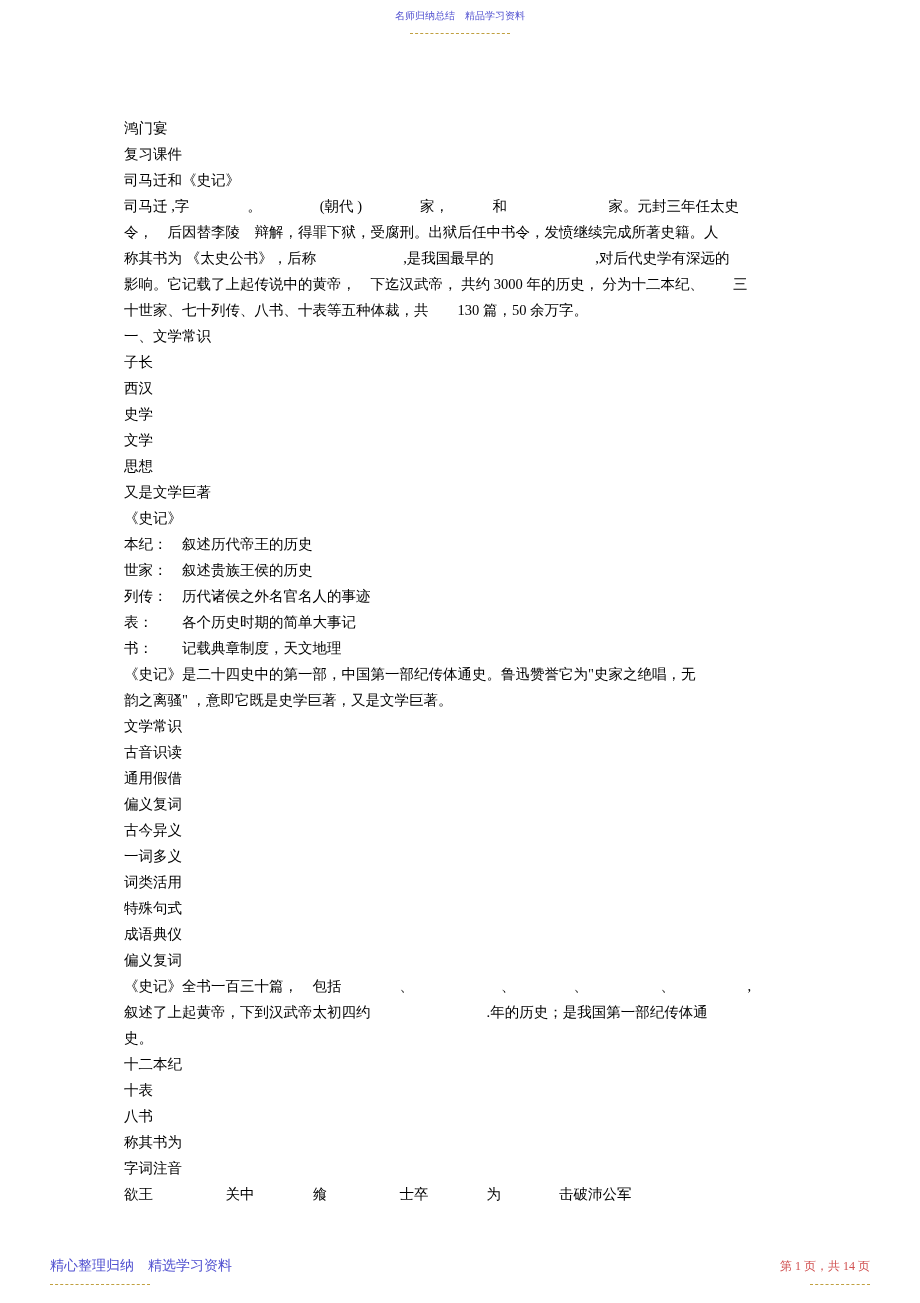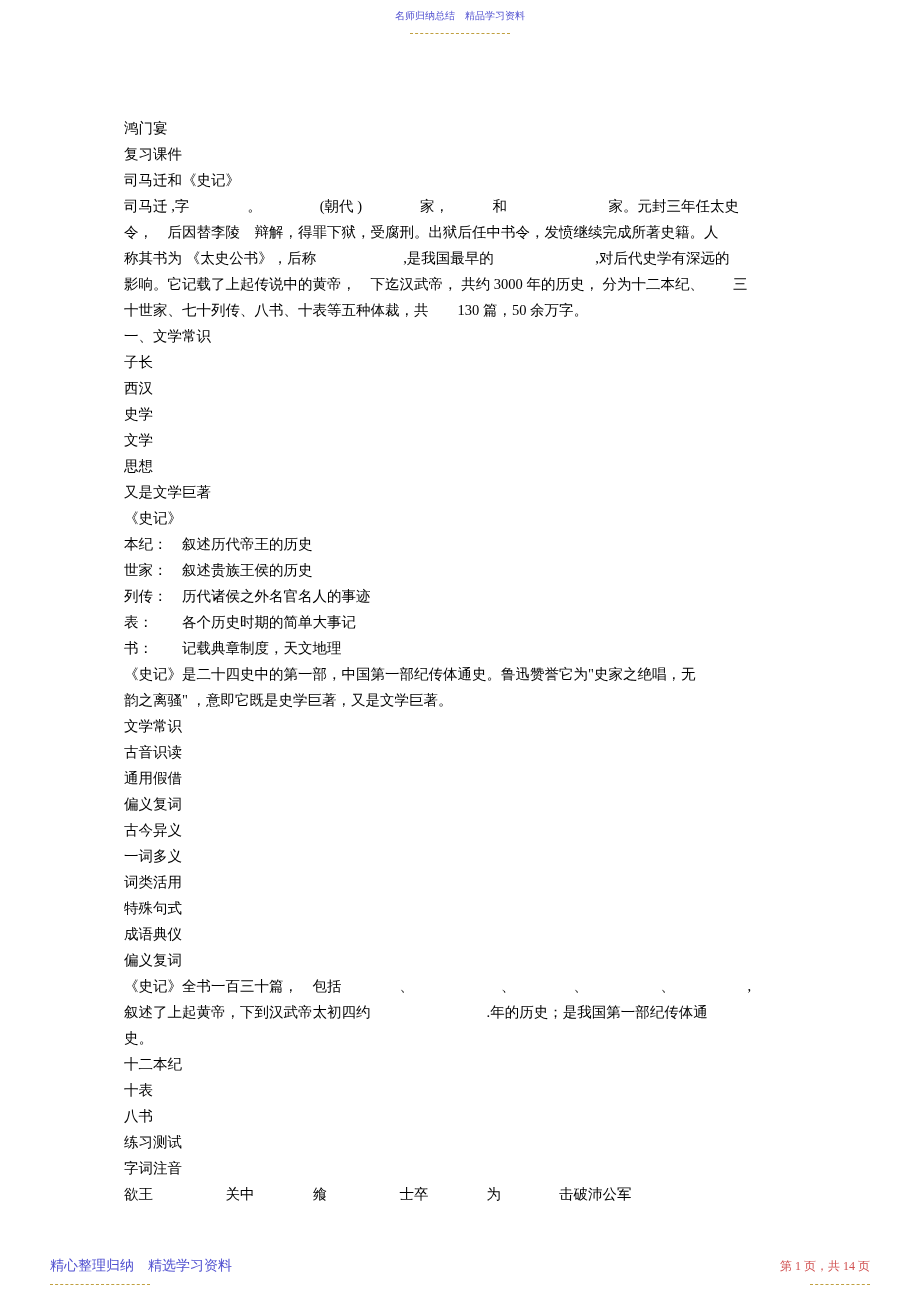--- a/index.html
+++ b/index.html
@@ -111,21 +111,21 @@
   <p>词类活用</p>
   <p>特殊句式</p>
   <p>成语典仪</p>
   <p>偏义复词</p>
   <p>《史记》全书一百三十篇，　包括　　　　、　　　　　　、　　　　、　　　　　、　　　　　,</p>
   <p>叙述了上起黄帝，下到汉武帝太初四约　　　　　　　　.年的历史；是我国第一部纪传体通</p>
   <p>史。</p>
   <p>十二本纪</p>
   <p>十表</p>
   <p>八书</p>
-  <p>练习测试</p>
+  <p>称其书为</p>
   <p>字词注音</p>
   <p>欲王　　　　　关中　　　　飨　　　　　士卒　　　　为　　　　击破沛公军</p>
 </div>
 
 <div class="footer-left">精心整理归纳　精选学习资料</div>
 <div class="footer-underline-left"></div>
 <div class="footer-right">第 1 页，共 14 页</div>
 <div class="footer-underline-right"></div>
 
 </body></html>

